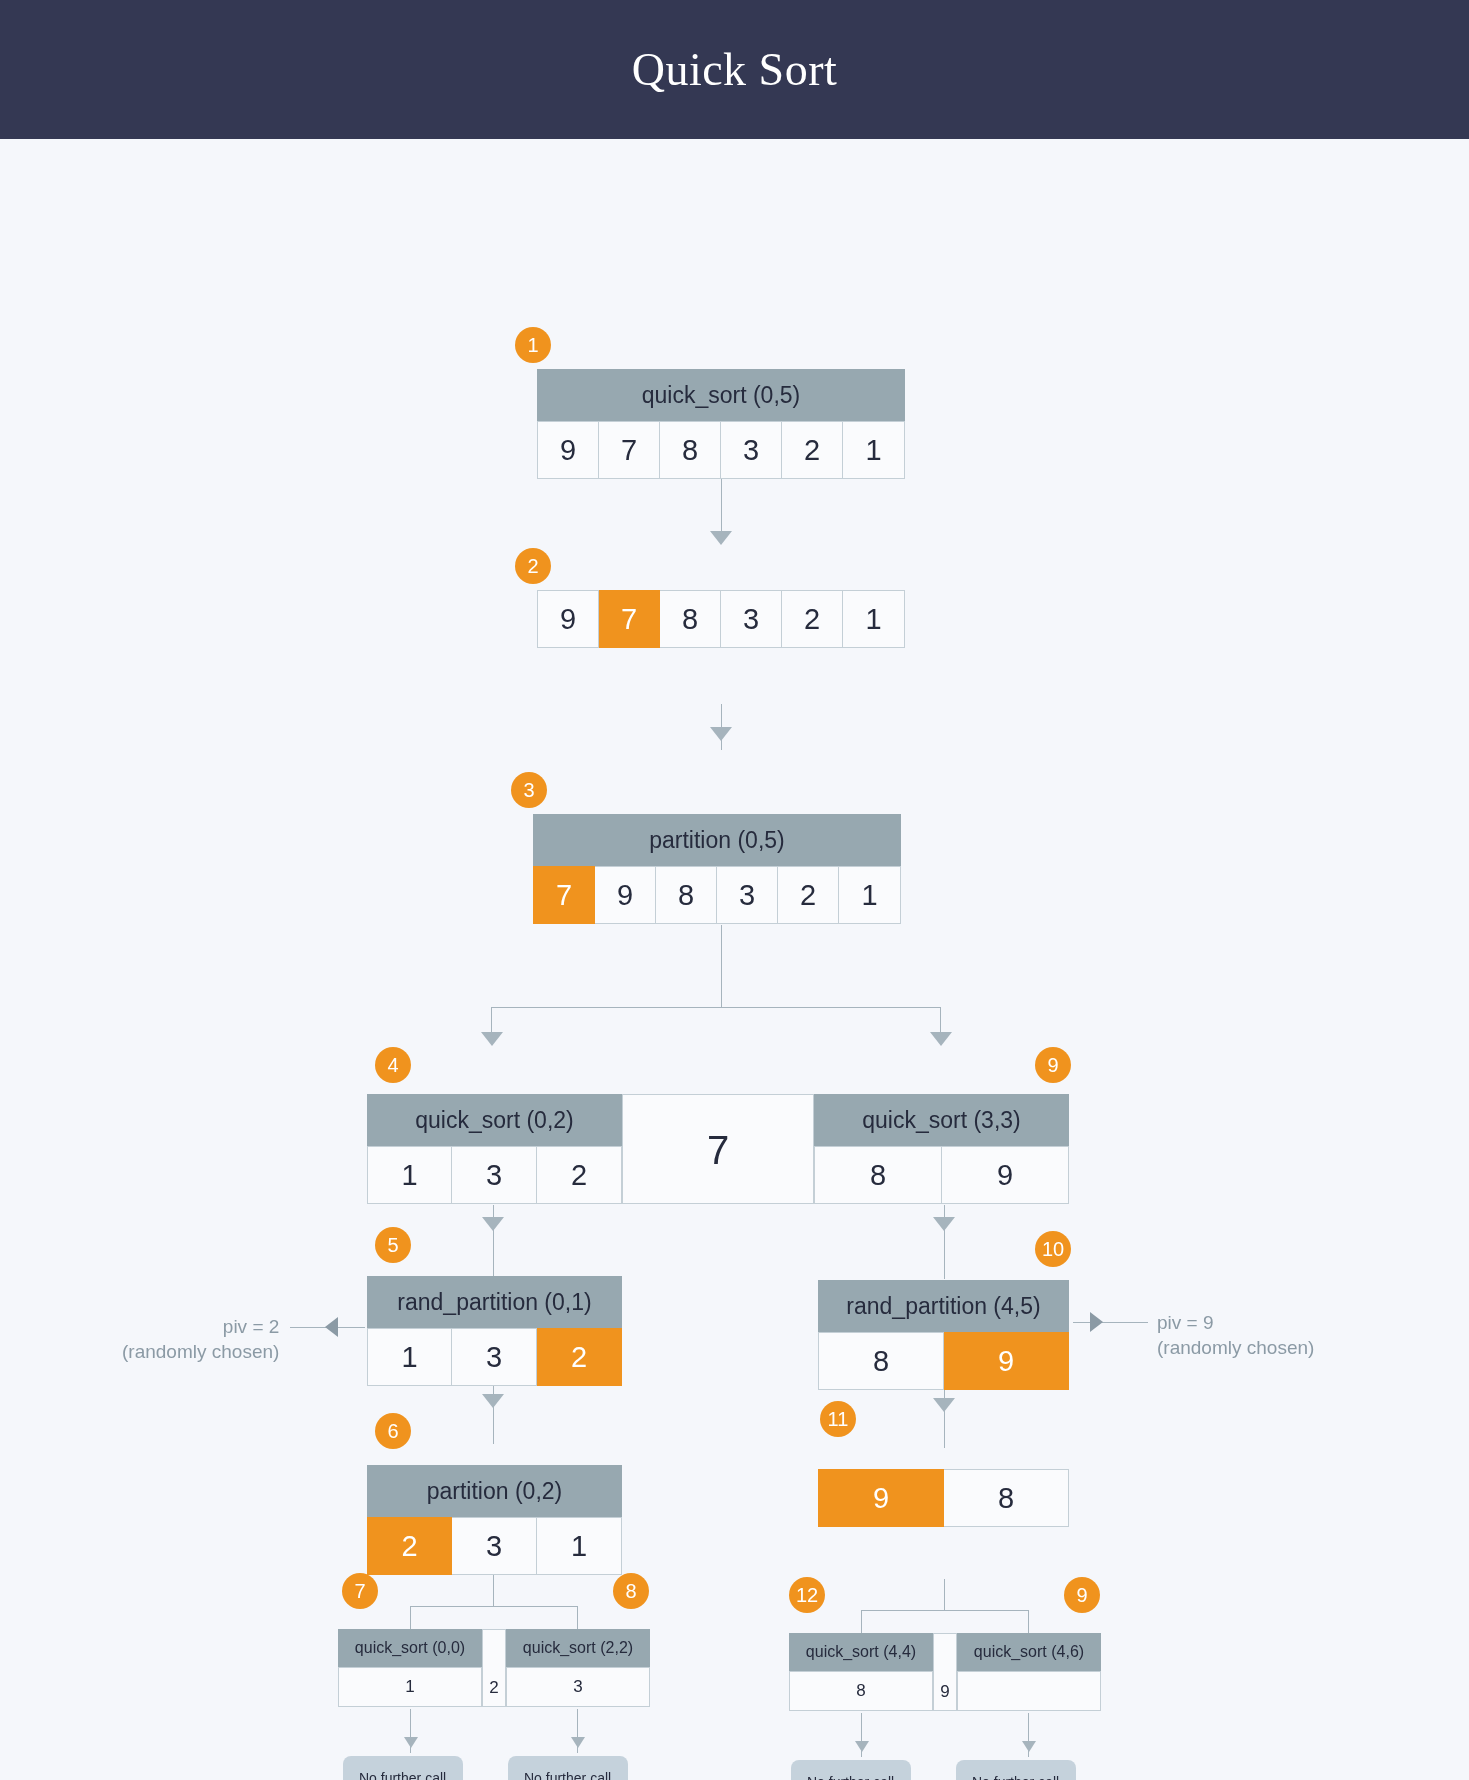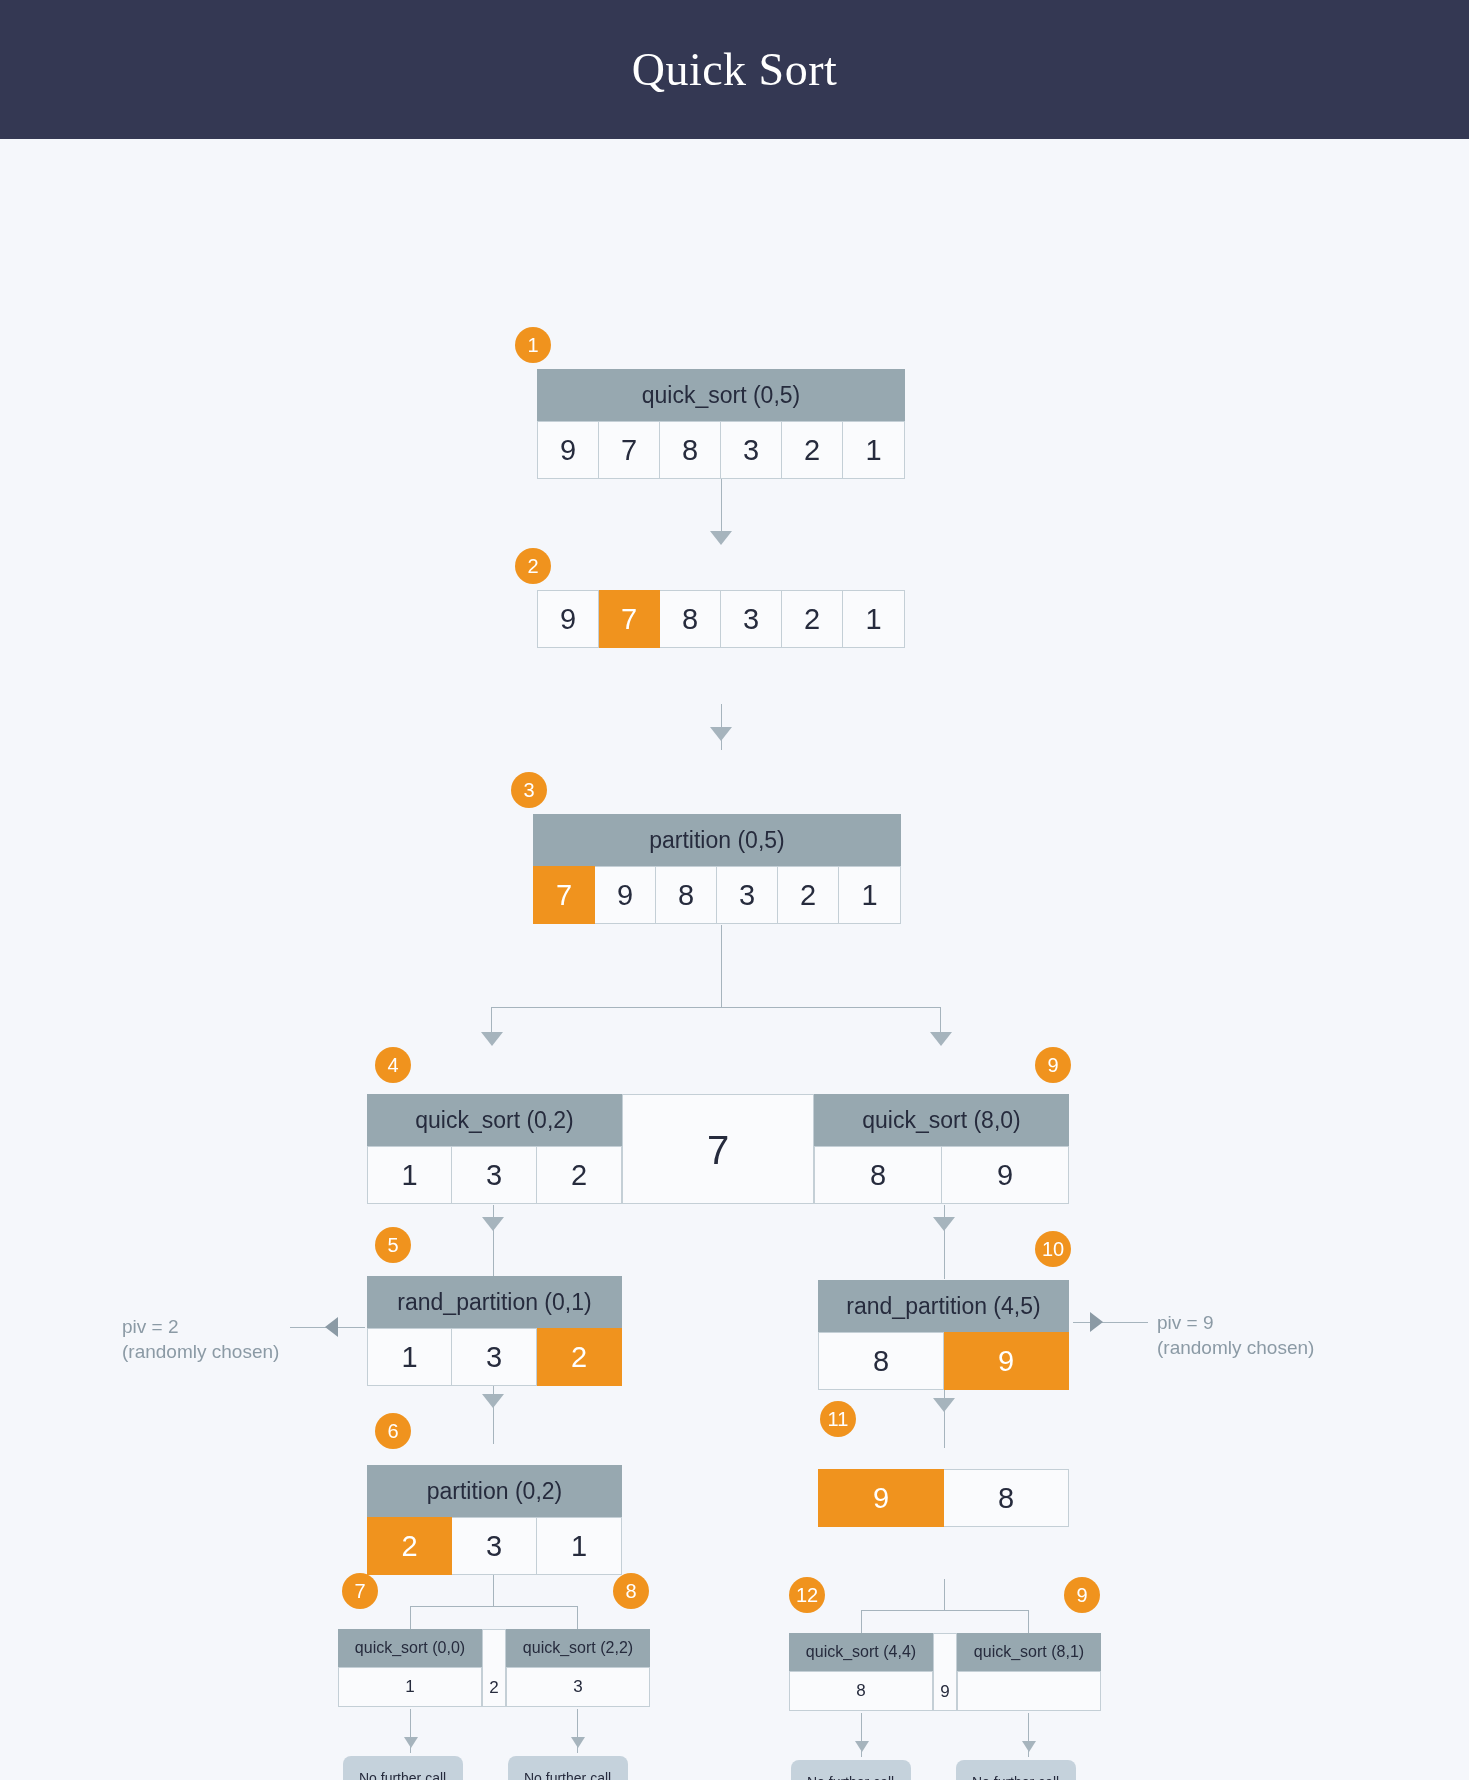--- a/index.html
+++ b/index.html
@@ -214,21 +214,21 @@
     <div class="cells">
       <div class="cell" style="width:85px;">1</div>
       <div class="cell" style="width:85px;">3</div>
       <div class="cell" style="width:85px;">2</div>
     </div>
   </div>
 
   <div class="mid-val" style="left:622px; top:955px; width:192px; height:110px; line-height:110px;">7</div>
 
   <div class="node" style="left:814px; top:955px;">
-    <div class="node-title" style="width:255px;">quick_sort (8,0)</div>
+    <div class="node-title" style="width:255px;">quick_sort (3,3)</div>
     <div class="cells">
       <div class="cell" style="width:128px;">8</div>
       <div class="cell" style="width:127px;">9</div>
     </div>
   </div>
 
   <div class="vline" style="left:493px; top:1066px; height:74px;"></div>
   <div class="arrow-down" style="left:482px; top:1078px;"></div>
   <div class="vline" style="left:944px; top:1066px; height:74px;"></div>
   <div class="arrow-down" style="left:933px; top:1078px;"></div>
@@ -238,21 +238,21 @@
     <div class="node-title" style="width:255px;">rand_partition (0,1)</div>
     <div class="cells">
       <div class="cell" style="width:85px;">1</div>
       <div class="cell" style="width:85px;">3</div>
       <div class="cell pivot" style="width:85px;">2</div>
     </div>
   </div>
 
   <div class="hline" style="left:290px; top:1188px; width:75px;"></div>
   <div class="arrow-left" style="left:325px; top:1178px;"></div>
-  <div class="piv-note" style="left:122px; top:1175px; text-align:left;">
+  <div class="piv-note" style="left:122px; top:1175px; text-align:right;">
     <div>piv = 2</div>
     <div>(randomly chosen)</div>
   </div>
 
   <div class="badge" style="left:1035px; top:1092px;">10</div>
   <div class="node" style="left:818px; top:1141px;">
     <div class="node-title" style="width:251px;">rand_partition (4,5)</div>
     <div class="cells">
       <div class="cell" style="width:126px;">8</div>
       <div class="cell pivot" style="width:125px;">9</div>
@@ -320,21 +320,21 @@
   <div class="badge" style="left:1064px; top:1438px;">9</div>
 
   <div class="node" style="left:789px; top:1494px;">
     <div class="node-title sm" style="width:144px;">quick_sort (4,4)</div>
     <div class="cells">
       <div class="cell sm" style="width:144px;">8</div>
     </div>
   </div>
   <div class="mid-val" style="left:933px; top:1494px; width:24px; height:78px; font-size:17px; line-height:115px;">9</div>
   <div class="node" style="left:957px; top:1494px;">
-    <div class="node-title sm" style="width:144px;">quick_sort (8,1)</div>
+    <div class="node-title sm" style="width:144px;">quick_sort (4,6)</div>
     <div class="cells">
       <div class="cell sm" style="width:144px;"></div>
     </div>
   </div>
 
   <div class="vline" style="left:410px; top:1570px; height:44px;"></div>
   <div class="arrow-down-sm" style="left:404px; top:1598px;"></div>
   <div class="vline" style="left:577px; top:1570px; height:44px;"></div>
   <div class="arrow-down-sm" style="left:571px; top:1598px;"></div>
   <div class="vline" style="left:861px; top:1574px; height:44px;"></div>

